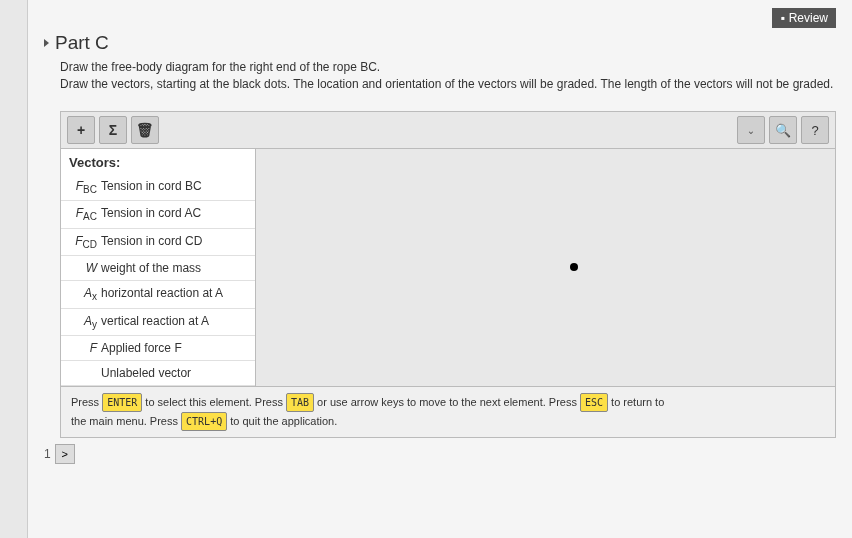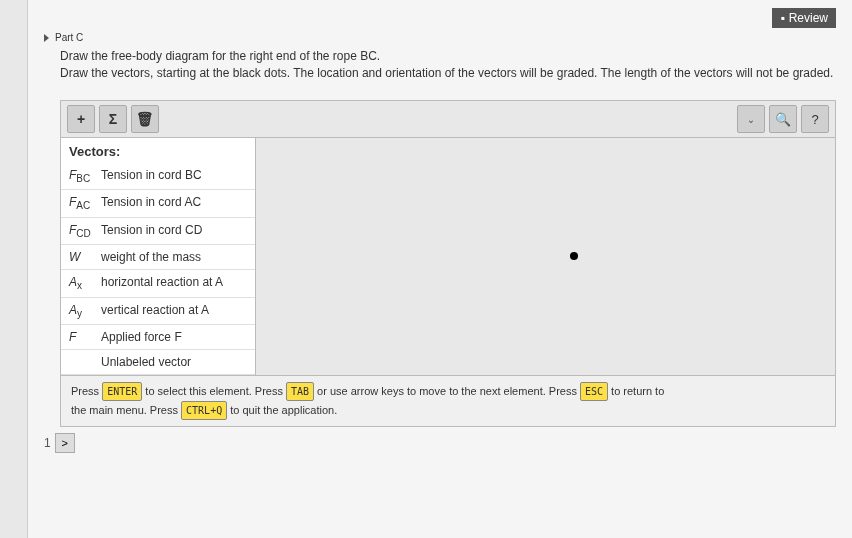--- a/index.html
+++ b/index.html
@@ -39,21 +39,21 @@
       color: white;
       border: none;
       padding: 3px 8px;
       cursor: pointer;
       display: flex;
       align-items: center;
       gap: 4px;
     }
 
     .part-label {
-      font-size: 10px;
+      font-size: 19px;
       color: #333;
       margin-bottom: 6px;
       display: flex;
       align-items: center;
       gap: 6px;
     }
 
     .part-label .triangle {
       display: inline-block;
       width: 0;
@@ -155,20 +155,21 @@
       color: #333;
       display: flex;
       align-items: baseline;
       gap: 4px;
     }
 
     .vector-name {
       font-style: italic;
       font-size: 12px;
       min-width: 28px;
+      text-align: right;
     }
 
     .vector-name sub {
       font-style: normal;
       font-size: 10px;
     }
 
     .drawing-area {
       flex: 1;
       background: #e8e8e8;

